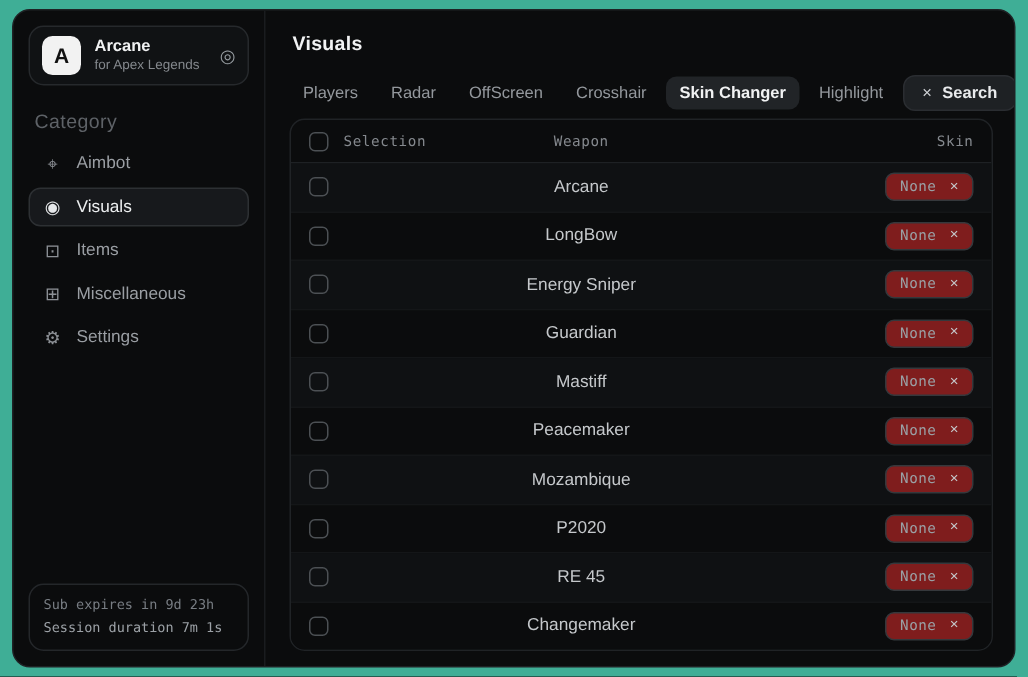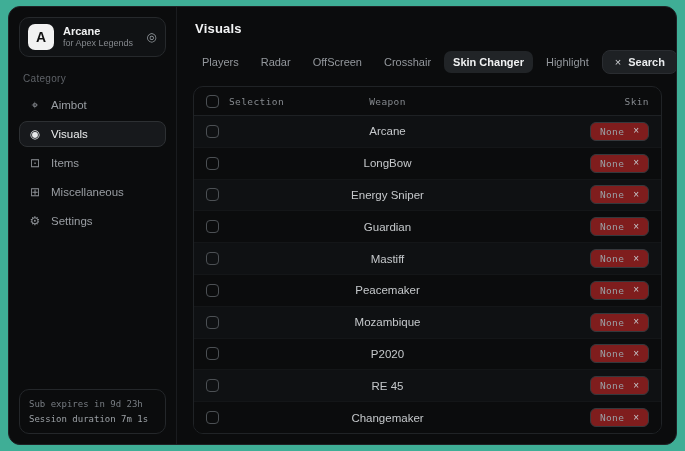--- a/index.html
+++ b/index.html
@@ -30,21 +30,21 @@
   }
   .logo{
     width:26px;height:26px;border-radius:7px;background:#f2f2f2;
     color:#111;display:flex;align-items:center;justify-content:center;
     font-weight:bold;font-size:14px;flex:0 0 auto;
   }
   .brand-text{flex:1;min-width:0;line-height:1.25;}
   .brand-name{color:#f0f1f2;font-size:11px;font-weight:bold;}
   .brand-sub{color:#84888d;font-size:9px;}
   .brand-action{color:#9aa0a5;font-size:12px;cursor:pointer;flex:0 0 auto;}
-  .category-label{color:#5e6267;font-size:10px;margin:16px 4px 8px 4px;letter-spacing:.3px;}
+  .category-label{color:#5e6267;font-size:13px;margin:16px 4px 8px 4px;letter-spacing:.3px;}
   .nav{display:flex;flex-direction:column;gap:3px;}
   .nav-item{
     display:flex;align-items:center;gap:9px;height:26px;padding:0 8px;
     border:1px solid transparent;border-radius:8px;
     color:#9a9ea3;font-size:11.5px;cursor:pointer;box-sizing:border-box;
   }
   .nav-item .glyph{width:14px;text-align:center;font-size:12px;color:#8d9196;}
   .nav-item.active{background:#17191c;border-color:#2d3033;color:#eceeef;}
   .nav-item.active .glyph{color:#e6e8ea;}
   .sidebar-spacer{flex:1;}
@@ -62,21 +62,21 @@
     color:#94989d;font-size:11px;padding:5px 9px;border-radius:7px;cursor:pointer;white-space:nowrap;
   }
   .tab.active{background:#212427;color:#f1f2f3;font-weight:bold;}
   .search-btn{
     margin-left:auto;display:flex;align-items:center;gap:7px;
     background:#1e2124;border:1px solid #2a2d31;border-radius:8px;
     color:#e8eaec;font-size:11px;font-weight:bold;padding:5px 12px;cursor:pointer;
   }
   .search-btn .glyph{font-size:11px;color:#cfd2d5;font-weight:normal;}
   .table{
-    margin-top:12px;border:1px solid #202326;border-radius:10px;overflow:hidden;flex:1;
+    margin-top:5px;border:1px solid #202326;border-radius:10px;overflow:hidden;flex:1;
     display:flex;flex-direction:column;background:#0b0c0d;
   }
   .trow{
     display:grid;grid-template-columns:120px 1fr 200px;align-items:center;
     padding:0 12px;box-sizing:border-box;
   }
   .thead{
     height:29px;min-height:29px;border-bottom:1px solid #1e2124;
     font-family:"DejaVu Sans Mono",monospace;font-size:9.5px;color:#85898e;letter-spacing:.4px;
   }

